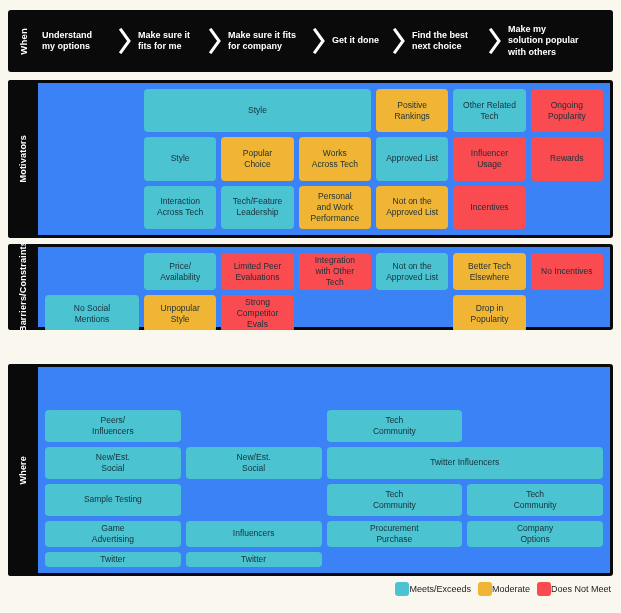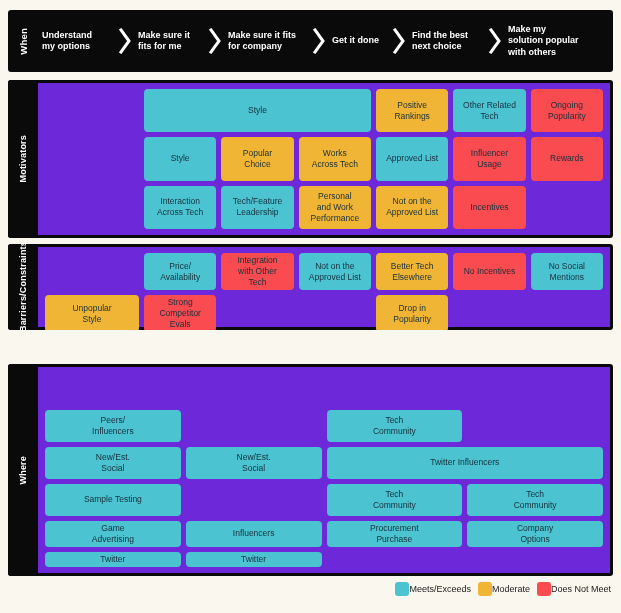--- a/index.html
+++ b/index.html
@@ -33,21 +33,21 @@
     align-items: center;
     justify-content: center;
   }
   .band-label span {
     writing-mode: vertical-rl;
     transform: rotate(180deg);
     white-space: nowrap;
   }
   .band-body {
     flex: 1 1 auto;
-    background: #6d28d9;
+    background: #3b82f6;
     position: relative;
     margin: 3px 3px 3px 0;
   }
 
   
   #when-band {
     top: 10px; height: 62px;
     background: #0a0a0a;
     align-items: center;
   }
@@ -227,20 +227,22 @@
 
   <div class="band" id="barriers-band">
     <div class="band-label">
       <span>Barriers/Constraints</span>
     </div>
     <div class="band-body">
       <div class="grid" id="barriers-grid">
           <div class="cell empty"></div>
           <div class="cell teal">Price/
 Availability</div>
+          <div class="cell red">Limited Peer
+Evaluations</div>
           <div class="cell red">Integration
 with Other
 Tech</div>
           <div class="cell teal">Not on the
 Approved List</div>
           <div class="cell yellow">Better Tech
 Elsewhere</div>
           <div class="cell red">No Incentives</div>
           <div class="cell teal">No Social
 Mentions</div>

